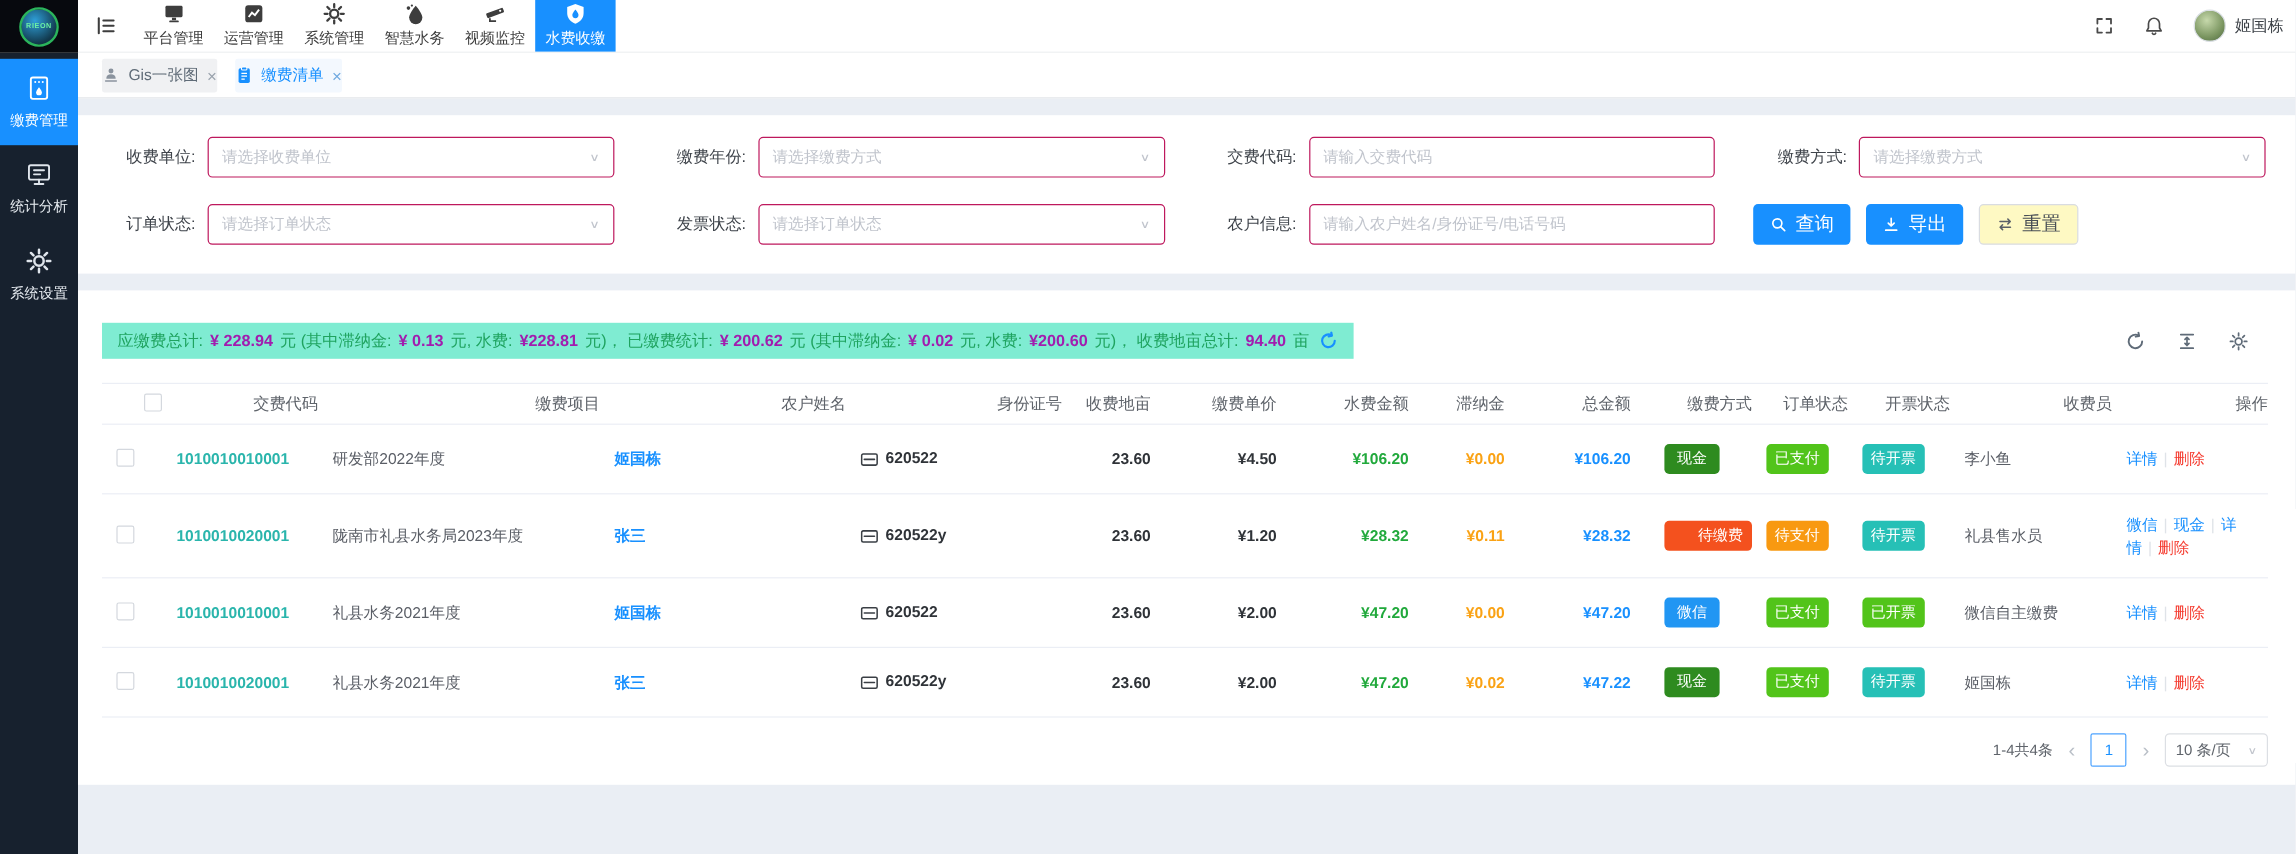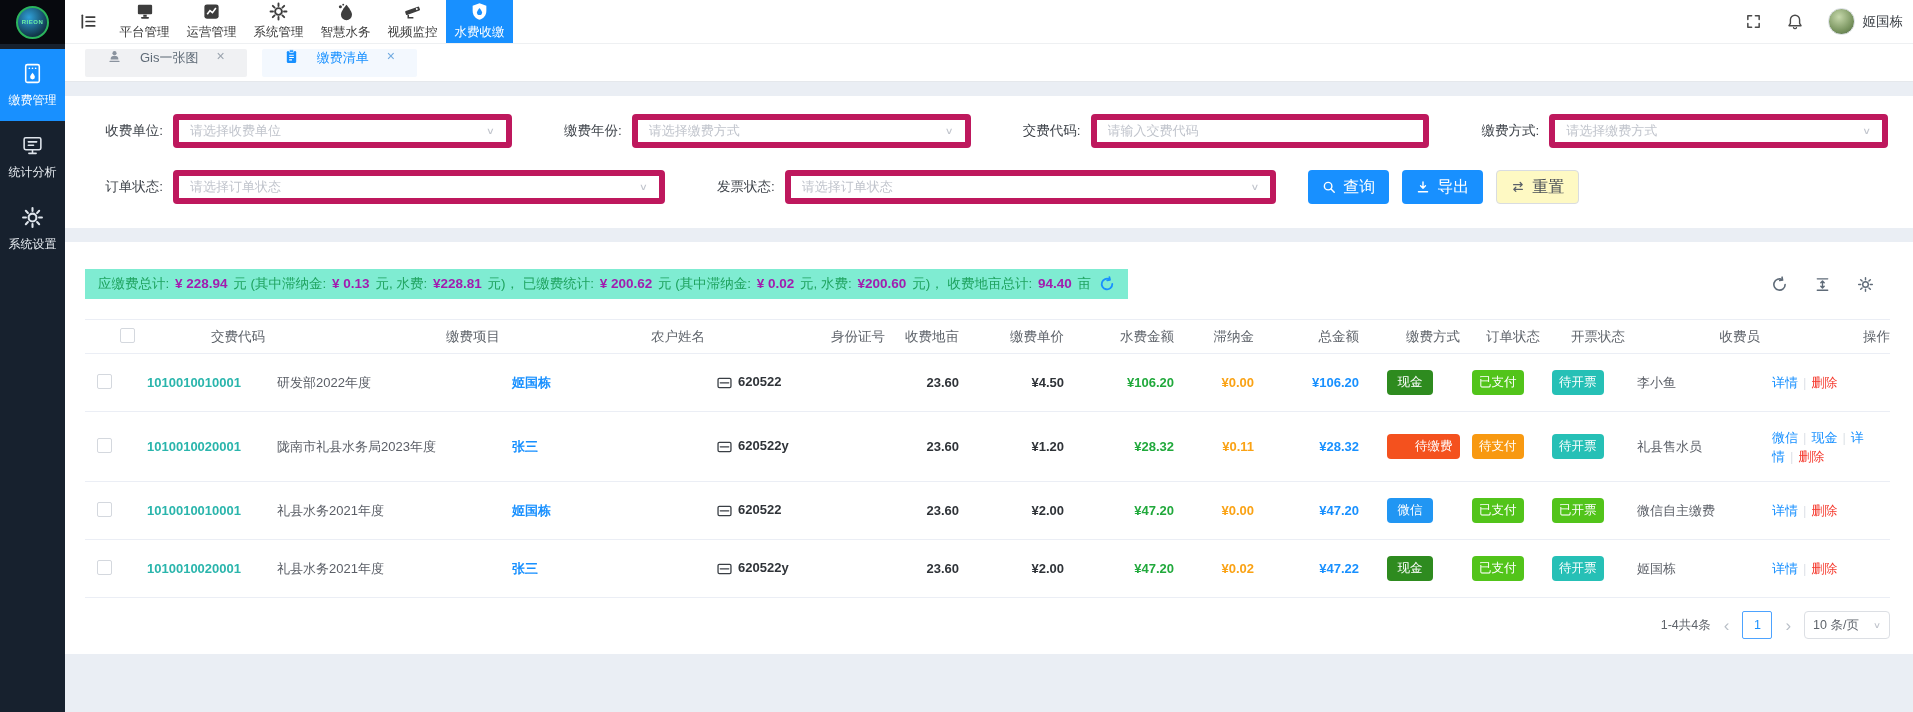--- a/index.html
+++ b/index.html
@@ -26,33 +26,33 @@
   
   .sidebar{position:absolute;top:44px;left:0;width:65px;height:668px;background:#17212e;z-index:10;padding-top:5px}
   .side-item{height:72px;display:flex;flex-direction:column;align-items:center;justify-content:center;gap:7px;color:#cfd6de;cursor:pointer}
   .side-item .sl{font-size:12px;color:#e9eef3;white-space:nowrap}
   .side-item.active{background:#1890ff}
   .side-item.active .sl{color:#fff}
 
   
   .main{position:absolute;top:44px;left:65px;width:1848px;height:668px;background:#eaeef4;display:flex;flex-direction:column}
   .tabbar{height:38px;background:#fff;border-bottom:1px solid #e5e8ec;display:flex;align-items:center;padding-left:20px;gap:15px;flex:none}
-  .tab{height:28px;display:inline-flex;gap:18px;padding:0 22px;background:#f0f1f3;color:#5f6b77;font-size:13px;cursor:pointer;border-radius:2px}
+  .tab{height:28px;display:inline-flex;align-items:center;gap:7px;padding:0 0;background:#f0f1f3;color:#5f6b77;font-size:13px;cursor:pointer;border-radius:2px}
   .tab .close{color:#9aa3ad;font-size:14px;line-height:1;cursor:pointer}
   .tab.active{background:#f3f8fe;color:#1890ff}
   .tab.active .close{color:#6fa9e0}
 
   
   .filter-panel{background:#fff;margin-top:14px;padding:18px 25px 10px 20px;flex:none}
   .filter-row{display:flex;margin-bottom:22px}
   .filter-row.last{margin-bottom:14px}
   .fgroup{flex:1;display:flex;align-items:center;min-width:0;margin-right:32px}
   .fgroup:last-child{margin-right:0}
   .flabel{flex:none;width:88px;text-align:right;padding-right:10px;color:#3f444b;font-size:13.5px;white-space:nowrap}
-  .ffield{flex:1;height:34px;border:6px solid #be185d;border-radius:4px;background:#fff;display:flex;align-items:center;padding:0 11px;cursor:pointer;min-width:0}
+  .ffield{flex:1;height:34px;border:1px solid #be185d;border-radius:4px;background:#fff;display:flex;align-items:center;padding:0 11px;cursor:pointer;min-width:0}
   .ffield .ph{color:#c0c4cc;font-size:13px;white-space:nowrap;overflow:hidden}
   .ffield .chev{margin-left:auto;color:#c0c4cc;font-size:12px;transform:scaleY(.75)}
   .btn-group{flex:1;display:flex;align-items:center;gap:13px}
   .btn{height:34px;padding:0 14px;border:none;border-radius:4px;display:inline-flex;align-items:center;gap:7px;font-size:16px;cursor:pointer;font-family:Liberation Mono, monospace}
   .btn.primary{background:#1890ff;color:#fff}
   .btn.plain{background:#fef9c3;border:1px solid #d9dce1;color:#494f56}
 
   
   .table-card{background:#fff;margin-top:14px;height:412px;padding:0 23px 0 20px;flex:none}
   .summary-row{display:flex;align-items:center;justify-content:space-between;padding-top:27px}
@@ -277,20 +277,26 @@
         <div class="ffield">
           <span class="ph">请选择订单状态</span>
           <span class="chev">∨</span>
         </div>
       </div>
       <div class="fgroup">
         <label class="flabel">发票状态:</label>
         <div class="ffield">
           <span class="ph">请选择订单状态</span>
           <span class="chev">∨</span>
+        </div>
+      </div>
+      <div class="fgroup">
+        <label class="flabel">农户信息:</label>
+        <div class="ffield">
+          <span class="ph">请输入农户姓名/身份证号/电话号码</span>
         </div>
       </div>
       <div class="btn-group">
         <button class="btn primary">
           <span>
               <svg width="14" height="14" viewBox="0 0 16 16" class="stroke" style="color:#fff">
                 <circle cx="7" cy="7" r="4.3"></circle>
                 <path d="M10.3 10.3 14 14"></path>
               </svg>
             </span>

